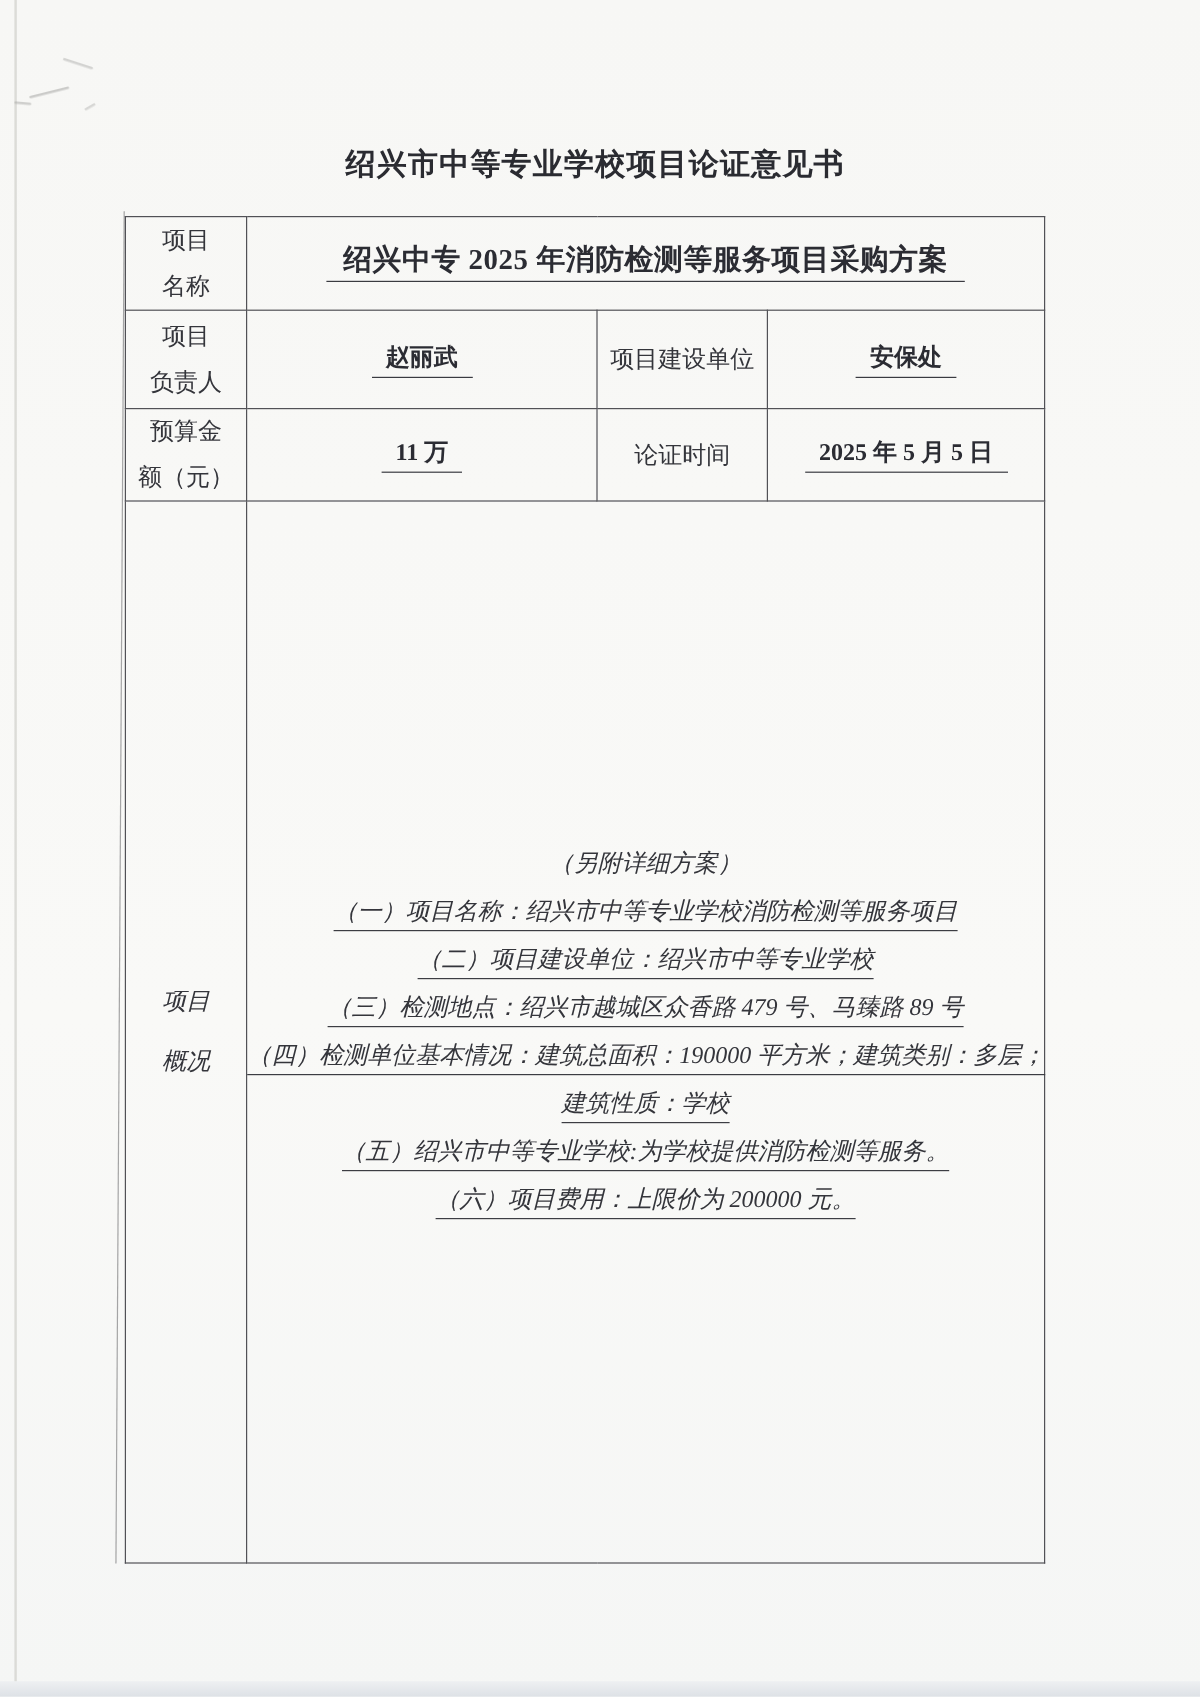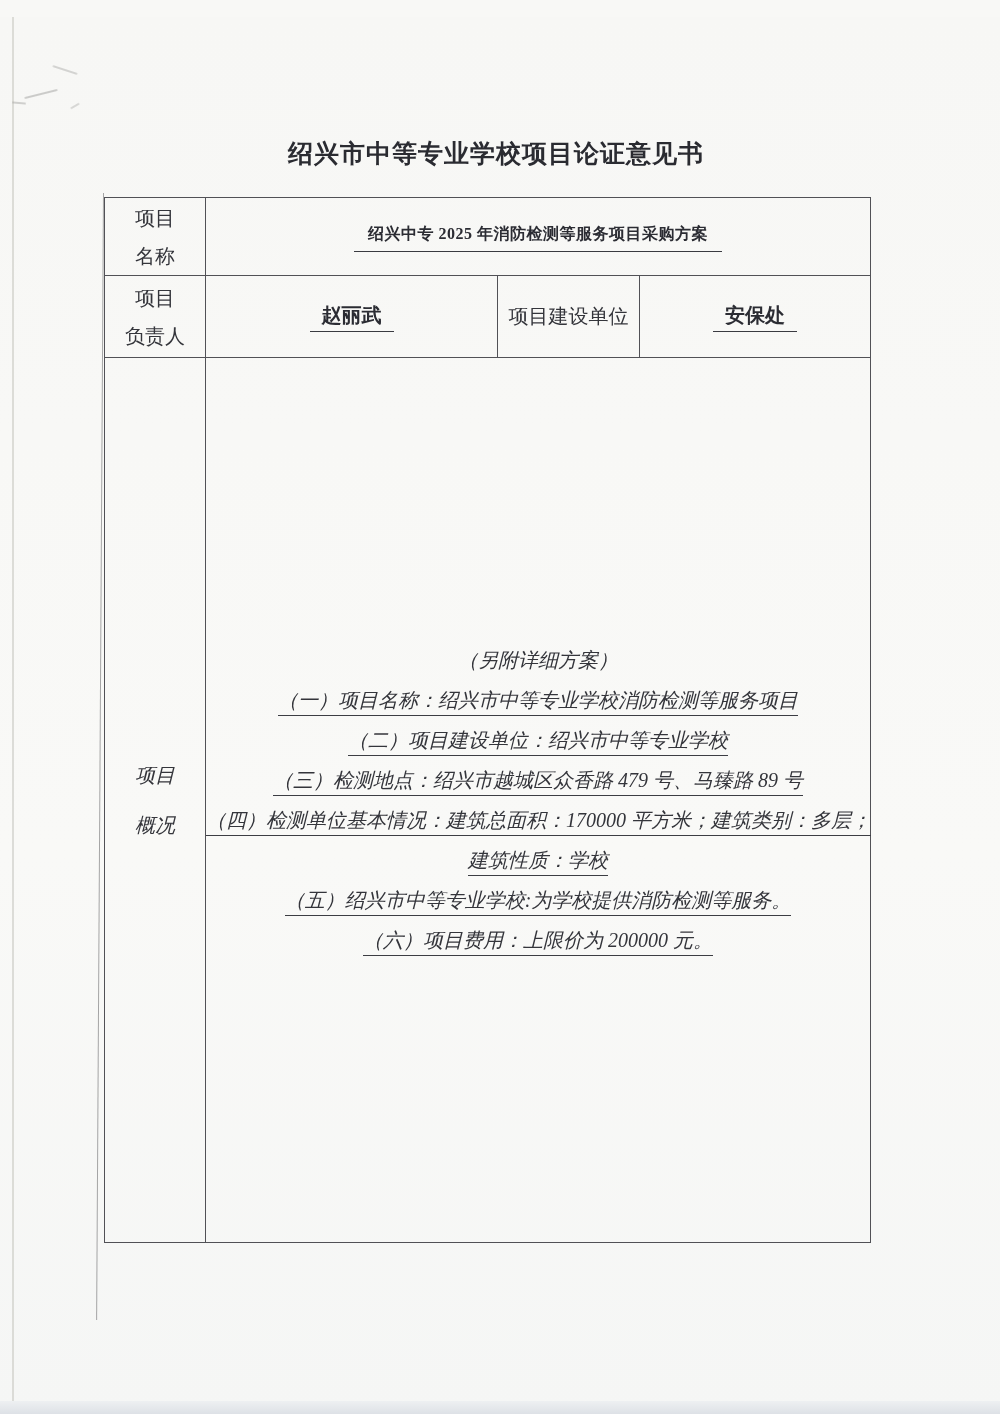--- a/index.html
+++ b/index.html
@@ -11,21 +11,20 @@
     height: 1414px;
     background: #f8f8f6;
     font-family: "Liberation Serif", "DejaVu Serif", serif;
     position: relative;
     overflow: hidden;
   }
   .page {
     position: absolute;
     inset: 0;
     background: linear-gradient(180deg, #f7f7f5 0%, #f9f9f7 60%, #f5f6f5 100%);
-    margin-top: 17px;
   }
   
   .edge-line-left {
     position: absolute;
     left: 12px;
     top: 0;
     width: 2px;
     height: 1402px;
     background: #d4d4d0;
     opacity: 0.8;
@@ -101,21 +100,21 @@
   }
   .fill-value {
     font-weight: bold;
     color: #2b2c33;
     border-bottom: 1.5px solid #3a3b41;
     padding: 0 12px 3px 12px;
     display: inline-block;
     line-height: 26px;
   }
   .fill-value.big {
-    font-size: 16px;
+    font-size: 24px;
     letter-spacing: 0.5px;
     padding: 0 14px 4px 14px;
   }
 
   td.overview-cell {
     vertical-align: top;
     text-align: left;
     padding: 12px 4px 0 10px;
   }
   td.overview-label {
@@ -165,29 +164,40 @@
         <td class="label-cell">项目
 负责人</td>
         <td>
           <span class="fill-value">赵丽武</span>
         </td>
         <td>项目建设单位</td>
         <td>
           <span class="fill-value">安保处</span>
         </td>
       </tr>
+      <tr class="r3">
+        <td class="label-cell">预算金
+额（元）</td>
+        <td>
+          <span class="fill-value">11 万</span>
+        </td>
+        <td>论证时间</td>
+        <td>
+          <span class="fill-value">2025 年 5 月 5 日</span>
+        </td>
+      </tr>
       <tr class="r4">
         <td class="label-cell overview-label">项目
 概况</td>
         <td colspan="3" class="overview-cell">
           <div class="ov-line"><span>（另附详细方案）</span></div>
           <div class="ov-line"><span class="u">（一）项目名称：绍兴市中等专业学校消防检测等服务项目</span></div>
           <div class="ov-line"><span class="u">（二）项目建设单位：绍兴市中等专业学校</span></div>
           <div class="ov-line"><span class="u">（三）检测地点：绍兴市越城区众香路 479 号、马臻路 89 号</span></div>
-          <div class="ov-line"><span class="u">（四）检测单位基本情况：建筑总面积：170000 平方米；建筑类别：多层；</span></div>
+          <div class="ov-line"><span class="u">（四）检测单位基本情况：建筑总面积：190000 平方米；建筑类别：多层；</span></div>
           <div class="ov-line"><span class="u">建筑性质：学校</span></div>
           <div class="ov-line"><span class="u">（五）绍兴市中等专业学校:为学校提供消防检测等服务。</span></div>
           <div class="ov-line"><span class="u">（六）项目费用：上限价为 200000 元。</span></div>
         </td>
       </tr>
     </tbody>
   </table>
 
 </div>
 

